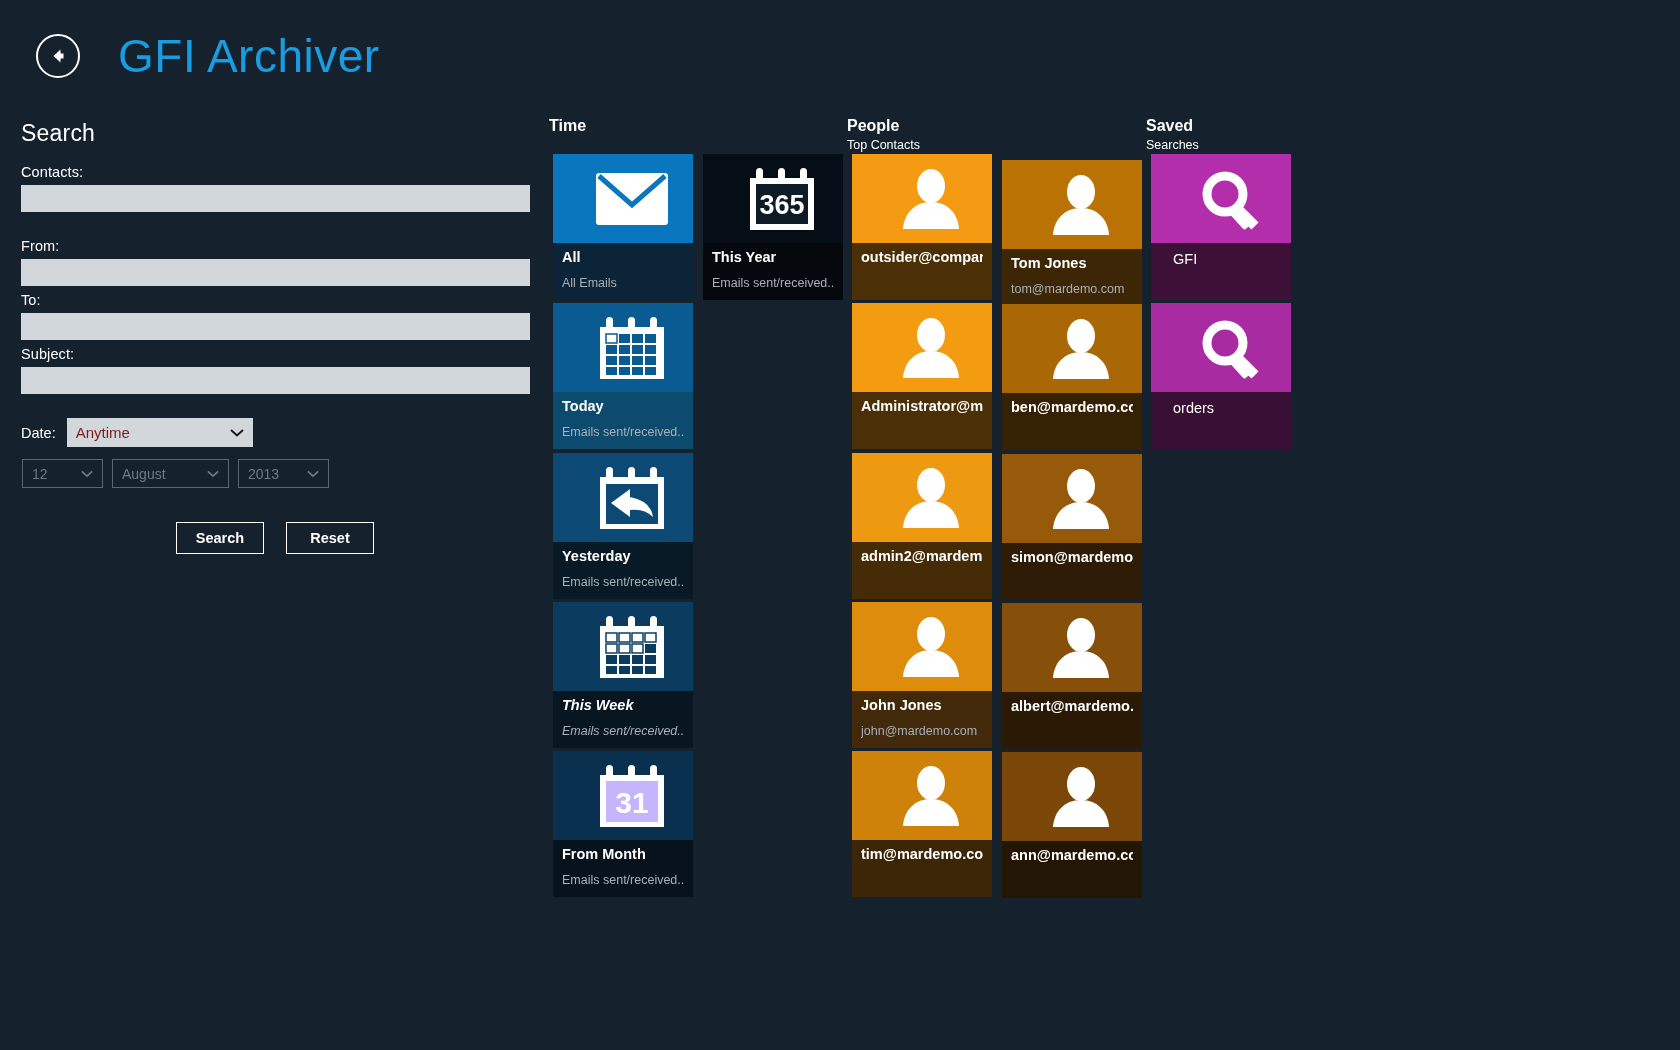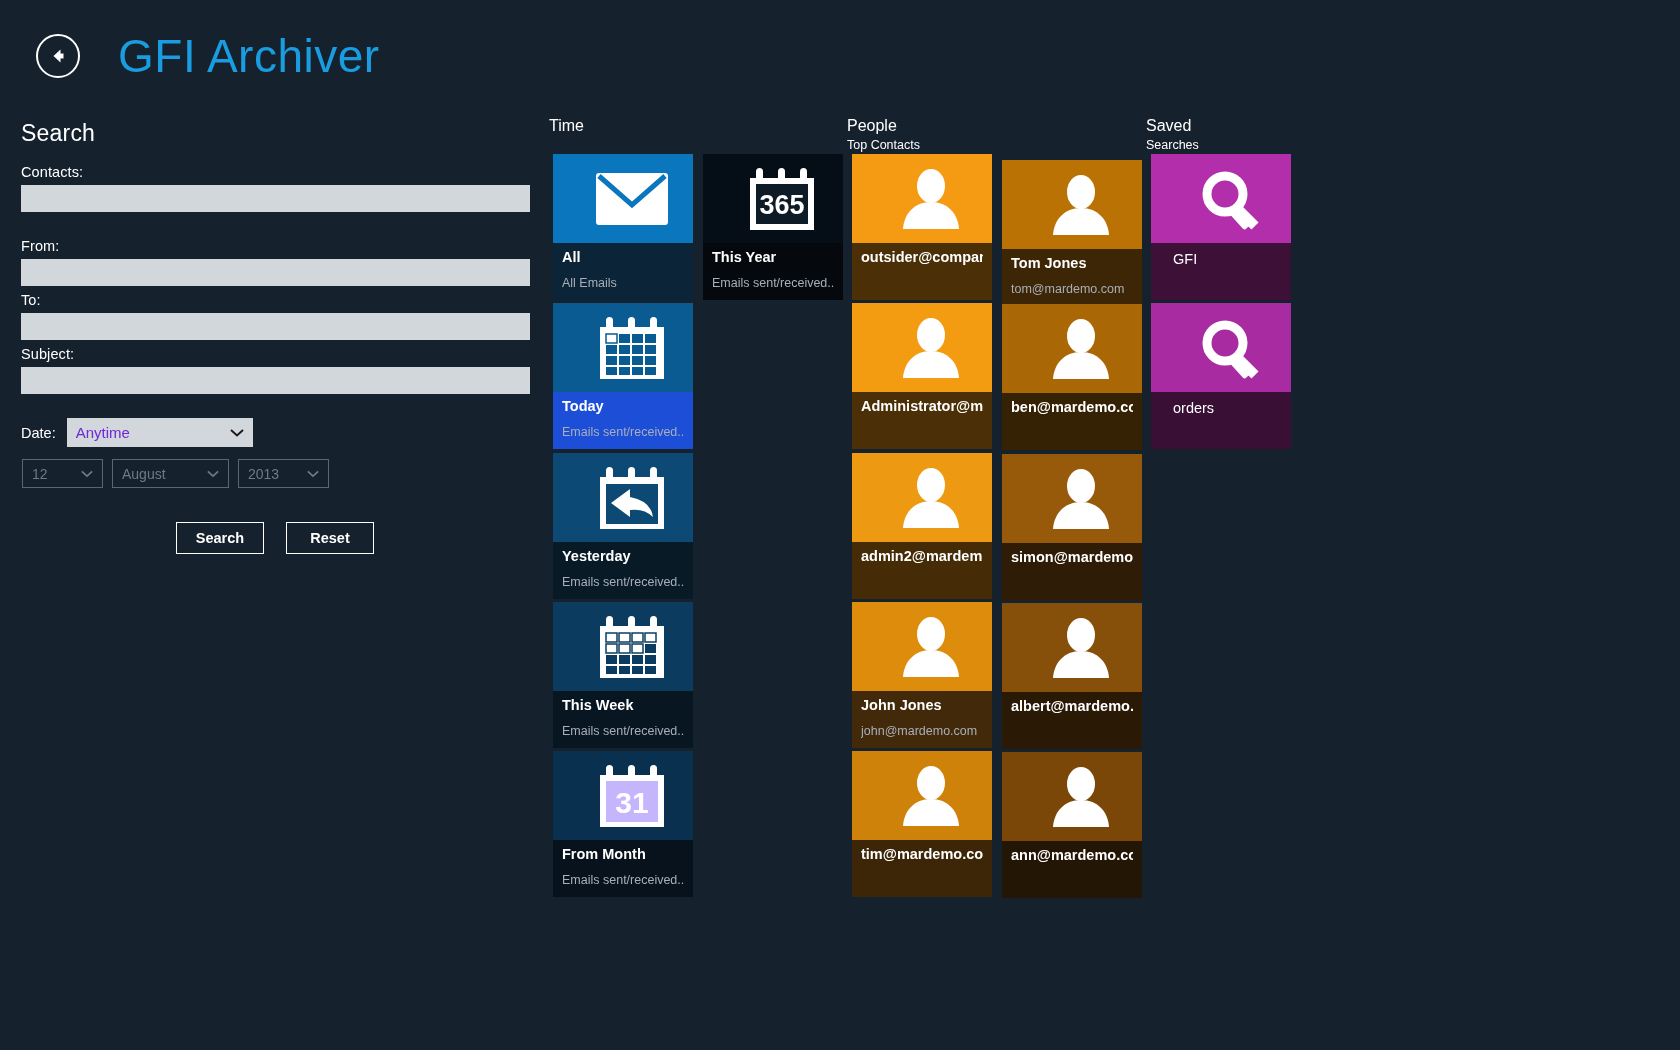--- a/index.html
+++ b/index.html
@@ -47,21 +47,21 @@
   .field-gap-lg { height: 26px; }
   .field-gap-sm { height: 6px; }
 
   .date-row { display: flex; align-items: center; margin-top: 24px; }
   .date-row-label { font-size: 14.5px; color: #ffffff; margin-right: 11px; }
   .sel-enabled {
     position: relative; width: 186px; height: 29px;
     background: #d2d7dc; border: none;
     display: flex; align-items: center; cursor: pointer;
   }
-  .sel-enabled .sel-text { font-size: 15px; color: #6d28d9; padding-left: 9px; }
+  .sel-enabled .sel-text { font-size: 15px; color: #7f1d1d; padding-left: 9px; }
   .sel-disabled {
     position: relative; height: 29px;
     background: transparent; border: 1px solid #5b6672;
     display: flex; align-items: center;
   }
   .sel-disabled .sel-text { font-size: 14px; color: #6e7a86; padding-left: 9px; }
   .chev { position: absolute; right: 9px; top: 50%; transform: translateY(-50%); }
 
   .date-sub-row { display: flex; gap: 9px; margin-top: 12px; margin-left: 1px; }
   .sel-day   { width: 81px; }
@@ -72,21 +72,21 @@
   .flat-btn {
     width: 88px; height: 32px; background: transparent;
     border: 1.8px solid #ffffff; color: #ffffff;
     font-size: 14.5px; font-weight: 700; cursor: pointer;
     font-family: "Liberation Sans", sans-serif;
     display: flex; align-items: center; justify-content: center;
   }
 
   
   .col-head { position: absolute; }
-  .col-head .ch-title { font-size: 16px; color: #ffffff; font-weight: 400; }
+  .col-head .ch-title { font-size: 16px; color: #ffffff; font-weight: 700; }
   .col-head .ch-sub { font-size: 12.5px; color: #ffffff; margin-top: 3px; }
 
   .tile {
     position: absolute; width: 140px; cursor: pointer;
     overflow: hidden;
   }
   .tile-art {
     height: 89px; display: flex; align-items: center; justify-content: center; padding-left: 18px;
   }
   .tile-foot { height: 57px; padding: 6px 9px 0 9px; }
@@ -232,42 +232,42 @@
           <rect x="35" y="41" width="11" height="9"></rect>
               <rect x="48" y="41" width="11" height="9"></rect>
           <rect x="9" y="52" width="11" height="8"></rect>
               <rect x="22" y="52" width="11" height="8"></rect>
           <rect x="35" y="52" width="11" height="8"></rect>
               <rect x="48" y="52" width="11" height="8"></rect>
         </g>
         <rect x="9" y="19" width="11" height="9" fill="#ffffff" stroke="currentColor" stroke-width="1.5"></rect>
           </svg>
         </div>
-        <div class="tile-foot" style="background: #1d4ed8;">
+        <div class="tile-foot" style="background: #0c4a6e;">
           <div class="tile-title">Today</div>
           <div class="tile-sub">Emails sent/received...</div>
         </div>
       </div>
       <div class="tile" style="left: 553px; top: 453px;">
         <div class="tile-art" style="background: rgb(12, 74, 117); color: rgb(12, 74, 117);">
           <svg width="70" height="66" viewBox="0 0 70 66">
         <rect x="9" y="2" width="7" height="16" rx="3.5" fill="#ffffff"></rect>
         <rect x="31" y="2" width="7" height="16" rx="3.5" fill="#ffffff"></rect>
         <rect x="53" y="2" width="7" height="16" rx="3.5" fill="#ffffff"></rect>
         <rect x="3" y="12" width="64" height="52" fill="#ffffff"></rect>
         <rect x="9" y="19" width="52" height="40" fill="currentColor"></rect>
         <path d="M33 24 L14 38 L33 52 L33 45 Q47 43 56 52 Q54 36 33 32 Z" fill="#ffffff"></path>
           </svg>
         </div>
         <div class="tile-foot" style="background: rgb(9, 26, 39);">
           <div class="tile-title">Yesterday</div>
           <div class="tile-sub">Emails sent/received...</div>
         </div>
       </div>
-      <div class="tile" style="left: 553px; top: 602px;">
+      <div class="tile" style="left: 553px; top: 602px; font-style: italic;">
         <div class="tile-art" style="background: rgb(11, 60, 95); color: rgb(11, 60, 95);">
           <svg width="70" height="66" viewBox="0 0 70 66">
         <rect x="9" y="2" width="7" height="16" rx="3.5" fill="#ffffff"></rect>
         <rect x="31" y="2" width="7" height="16" rx="3.5" fill="#ffffff"></rect>
         <rect x="53" y="2" width="7" height="16" rx="3.5" fill="#ffffff"></rect>
         <rect x="3" y="12" width="64" height="52" fill="#ffffff"></rect>
         <g fill="currentColor">
           <rect x="9" y="41" width="11" height="9"></rect>
               <rect x="22" y="41" width="11" height="9"></rect>
           <rect x="35" y="41" width="11" height="9"></rect>

